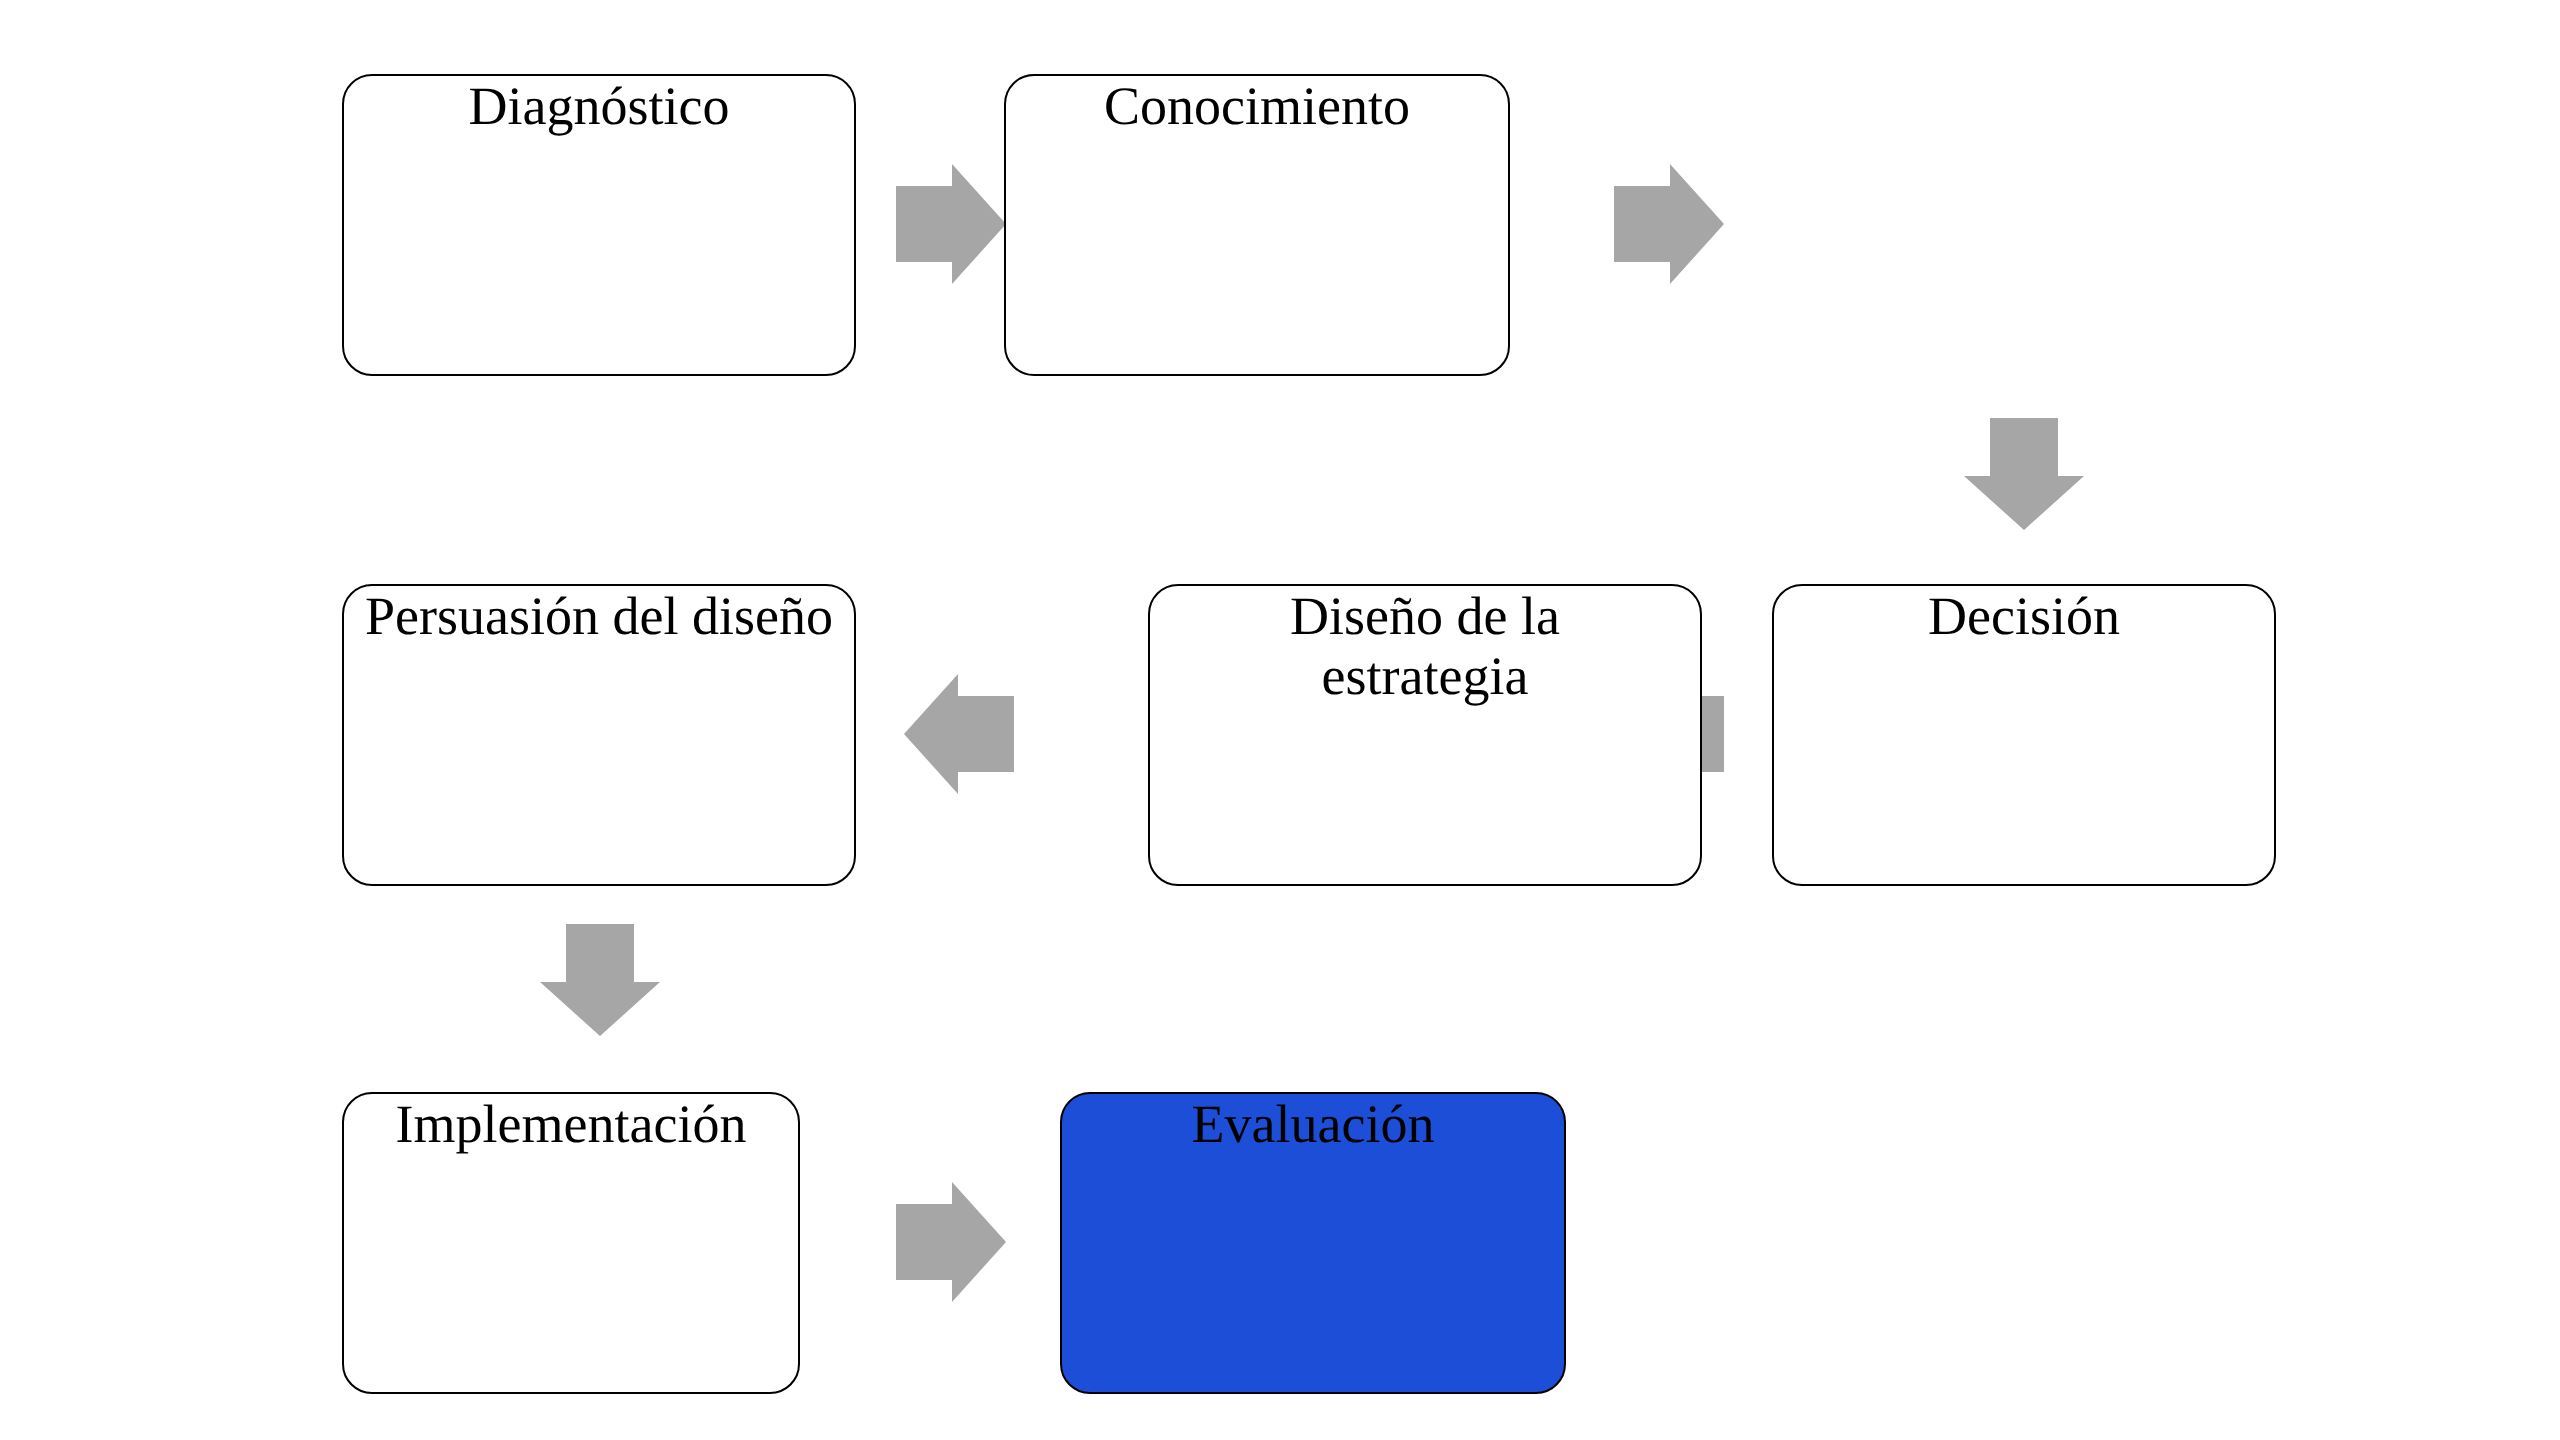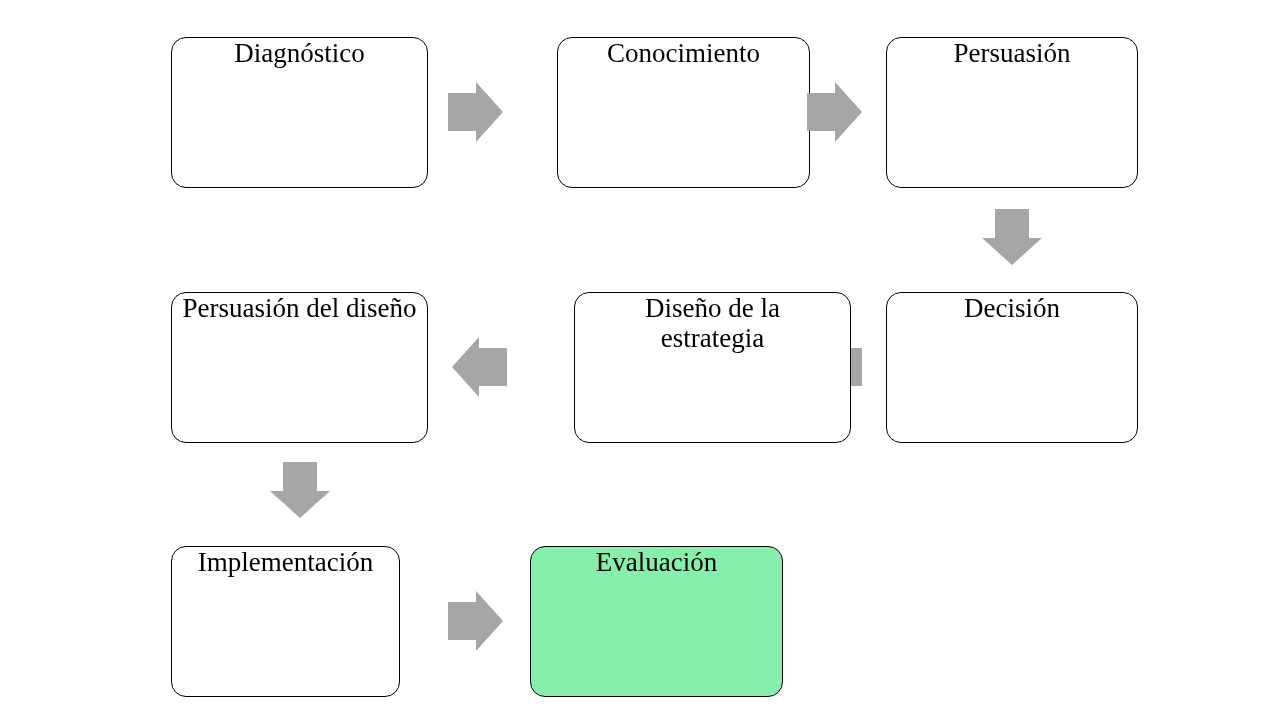--- a/index.html
+++ b/index.html
@@ -30,21 +30,21 @@
   .node .label {
     font-size: 27px;
     line-height: 1.12;
     color: #000000;
     text-align: center;
     white-space: pre-line;
     padding: 0 2px;
   }
   
   .pos-diagnostico    { left: 171px; top: 37px;  width: 257px; }
-  .pos-conocimiento   { left: 557px; top: 37px;  width: 253px; }
+  .pos-conocimiento   { left: 502px; top: 37px;  width: 253px; }
   .pos-persuasion     { left: 886px; top: 37px;  width: 252px; }
   .pos-decision       { left: 886px; top: 292px; width: 252px; }
   .pos-diseno         { left: 530px; top: 292px; width: 277px; margin-left: 44px; }
   .pos-validacion     { left: 171px; top: 292px; width: 257px; }
   .pos-implementacion { left: 171px; top: 546px; width: 229px; }
   .pos-evaluacion     { left: 530px; top: 546px; width: 253px; }
   
   .arrow {
     position: absolute;
     display: block;
@@ -71,23 +71,20 @@
   </svg>
 
   <div class="node pos-conocimiento" style="border-color: rgb(0, 0, 0); background: rgb(255, 255, 255); color: rgb(0, 0, 0);">
     <span class="label">Conocimiento</span>
   </div>
 
   <svg class="arrow ar-1" viewBox="0 0 55 60" aria-hidden="true">
     <polygon points="0,11 28,11 28,0 55,30 28,60 28,49 0,49" fill="#a6a6a6"></polygon>
   </svg>
 
-  <div class="node pos-persuasion" style="border-color: rgb(0, 0, 0); background: rgb(255, 255, 255); color: rgb(0, 0, 0);">
-    <span class="label">Persuasión</span>
-  </div>
 
   <svg class="arrow ar-2" viewBox="0 0 60 56" aria-hidden="true">
     <polygon points="13,0 47,0 47,29 60,29 30,56 0,29 13,29" fill="#a6a6a6"></polygon>
   </svg>
 
   <div class="node pos-decision" style="border-color: rgb(0, 0, 0); background: rgb(255, 255, 255); color: rgb(0, 0, 0);">
     <span class="label">Decisión</span>
   </div>
 
   <svg class="arrow ar-3" viewBox="0 0 55 60" aria-hidden="true">
@@ -112,17 +109,17 @@
   </svg>
 
   <div class="node pos-implementacion" style="border-color: rgb(0, 0, 0); background: rgb(255, 255, 255); color: rgb(0, 0, 0);">
     <span class="label">Implementación</span>
   </div>
 
   <svg class="arrow ar-6" viewBox="0 0 55 60" aria-hidden="true">
     <polygon points="0,11 28,11 28,0 55,30 28,60 28,49 0,49" fill="#a6a6a6"></polygon>
   </svg>
 
-  <div class="node pos-evaluacion" style="border-color: rgb(0, 0, 0); background: #86efac; color: rgb(0, 0, 0);">
+  <div class="node pos-evaluacion" style="border-color: rgb(0, 0, 0); background: #1d4ed8; color: rgb(0, 0, 0);">
     <span class="label">Evaluación</span>
   </div>
 
 </div>
 
 </body></html>

